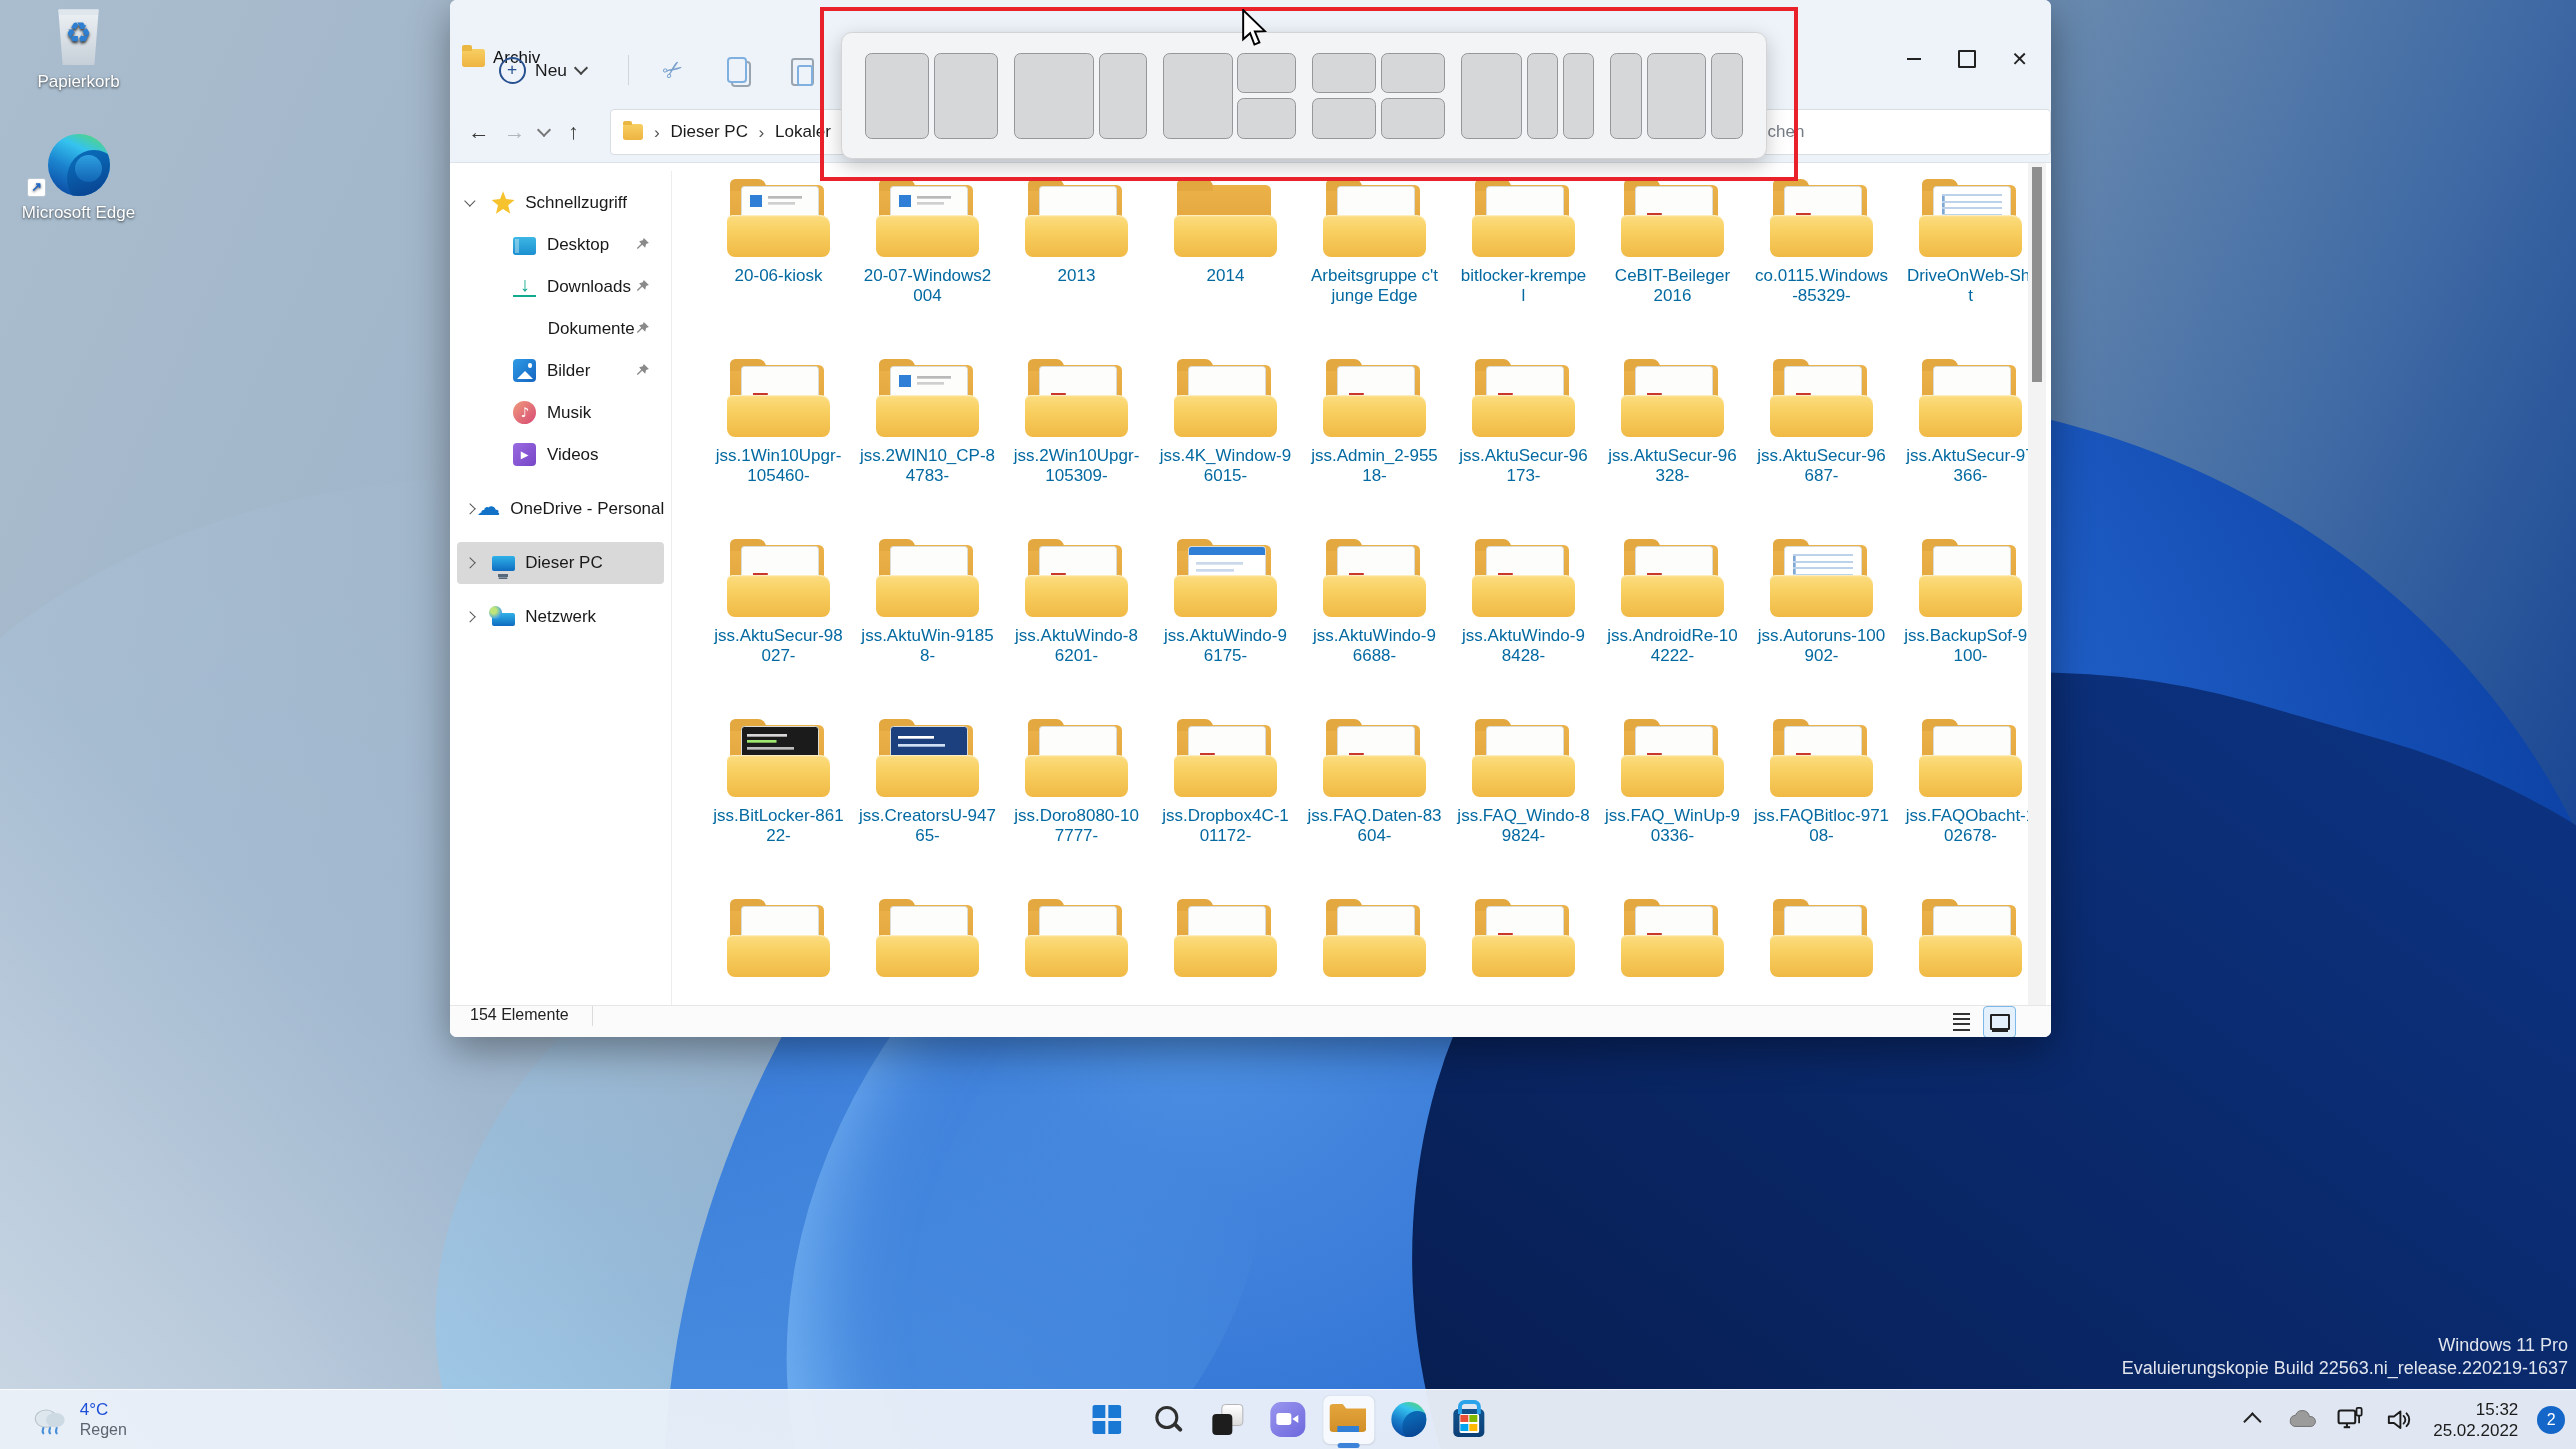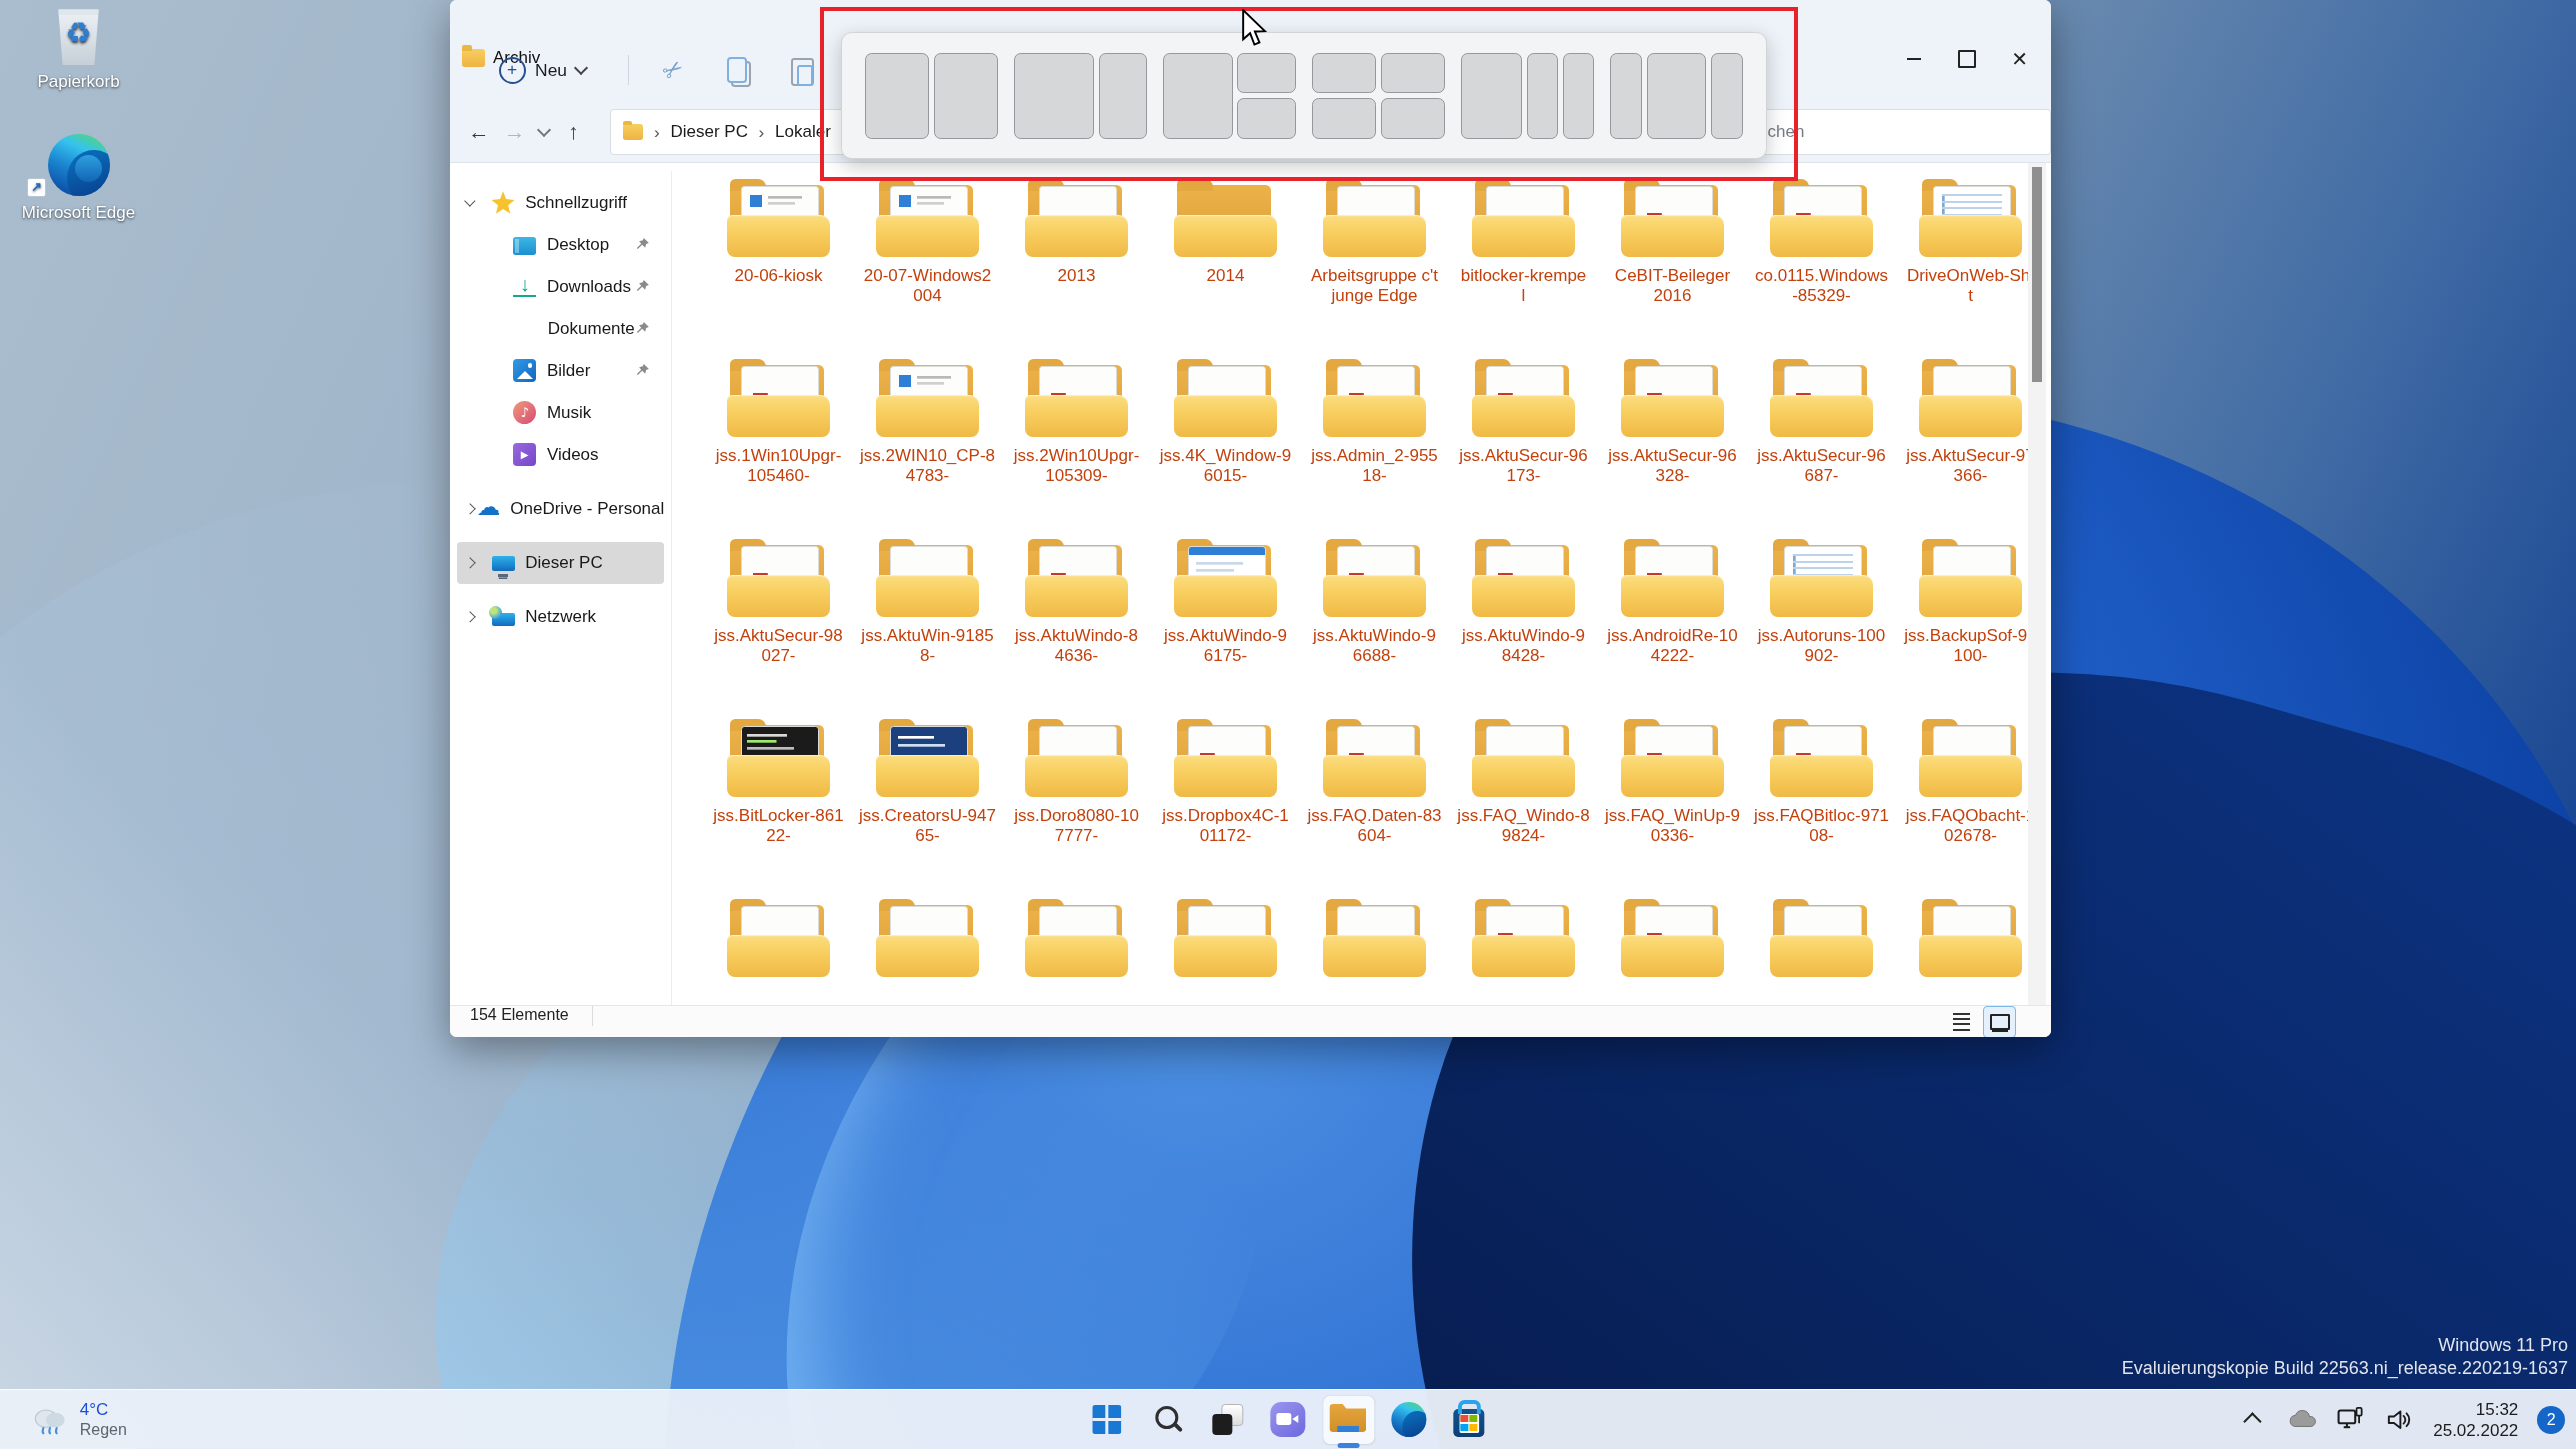--- a/index.html
+++ b/index.html
@@ -144,21 +144,21 @@
     linear-gradient(#bdbdbd,#bdbdbd);background-size:40px 2.7px,29.5px 2.7px,47px 2.7px;
     background-position:5.4px 6.7px,5.4px 13.4px,5.4px 20px;background-repeat:no-repeat;}
   .v-screenshot-darkblue{background:#1c3f7e;background-image:linear-gradient(#fff,#fff),linear-gradient(#cfe0f5,#cfe0f5);
     background-size:36px 2.7px,47px 2.7px;background-position:6.7px 9.4px,6.7px 17.4px;background-repeat:no-repeat;}
   .v-screenshot-blue{background:#fff;background-image:linear-gradient(#2f7fd6,#2f7fd6),linear-gradient(#c9d8ea,#c9d8ea),
     linear-gradient(#c9d8ea,#c9d8ea);background-size:100% 8px,47px 2.7px,38px 2.7px;
     background-position:0 0,6.7px 14.8px,6.7px 21.5px;background-repeat:no-repeat;}
   .v-screenshot-table{background:#fff;background-image:repeating-linear-gradient(180deg,#bcd2ea 0 2px,transparent 2px 6.7px),
     linear-gradient(#7fa8d4,#7fa8d4);background-size:60px 40px,2.7px 40px;background-position:8px 6.7px,8px 6.7px;
     background-repeat:no-repeat;}
-  .flabel{margin-top:9.4px;font-size:17px;line-height:20px;color:#c2410c;}
+  .flabel{margin-top:9.4px;font-size:17px;line-height:20px;color:#0369a1;}
   
   #vscroll{position:absolute;top:0;right:5.4px;bottom:0;width:17.4px;background:#f3f3f3;}
   #vthumb{position:absolute;top:4px;left:4px;width:9.4px;height:215px;background:#8f8f8f;}
   
   #statusbar{position:absolute;left:0;right:0;bottom:0;height:31px;background:#fbfbfc;border-top:0.7px solid #e6e6e6;
     display:flex;align-items:flex-start;font-size:16px;color:#222;}
   #statcount{margin-left:20px;}
   .stat-sep{width:0.7px;height:20px;background:#dcdcdc;margin-left:23px;}
   #viewtools{margin-left:auto;display:flex;align-items:center;gap:6.7px;margin-right:35px;}
   .view-list{width:29.5px;height:27px;display:flex;flex-direction:column;justify-content:center;gap:3.4px;align-items:center;}
@@ -625,21 +625,21 @@
     </div>
   </div>
             <div class="fitem">
     <div class="folder">
       <div class="fback"></div>
       <div class="fpaper v-paper-red"></div>
       <div class="ffront"></div>
     </div>
     <div class="flabel">
       <div class="l1">jss.AktuWindo-8</div>
-                <div class="l2">4636-</div>
+                <div class="l2">6201-</div>
     </div>
   </div>
             <div class="fitem">
     <div class="folder">
       <div class="fback"></div>
       <div class="fpaper v-screenshot-blue"></div>
       <div class="ffront"></div>
     </div>
     <div class="flabel">
       <div class="l1">jss.AktuWindo-9</div>

